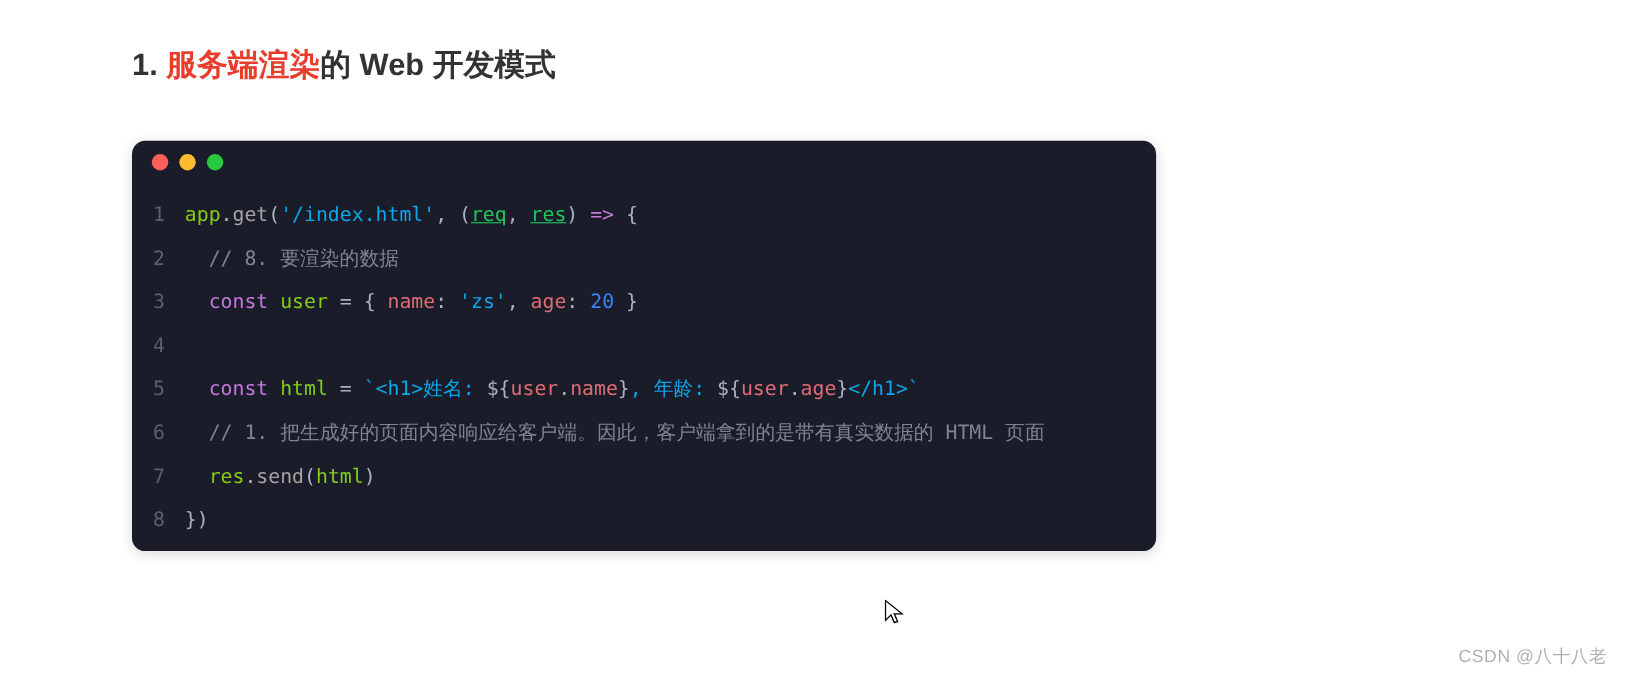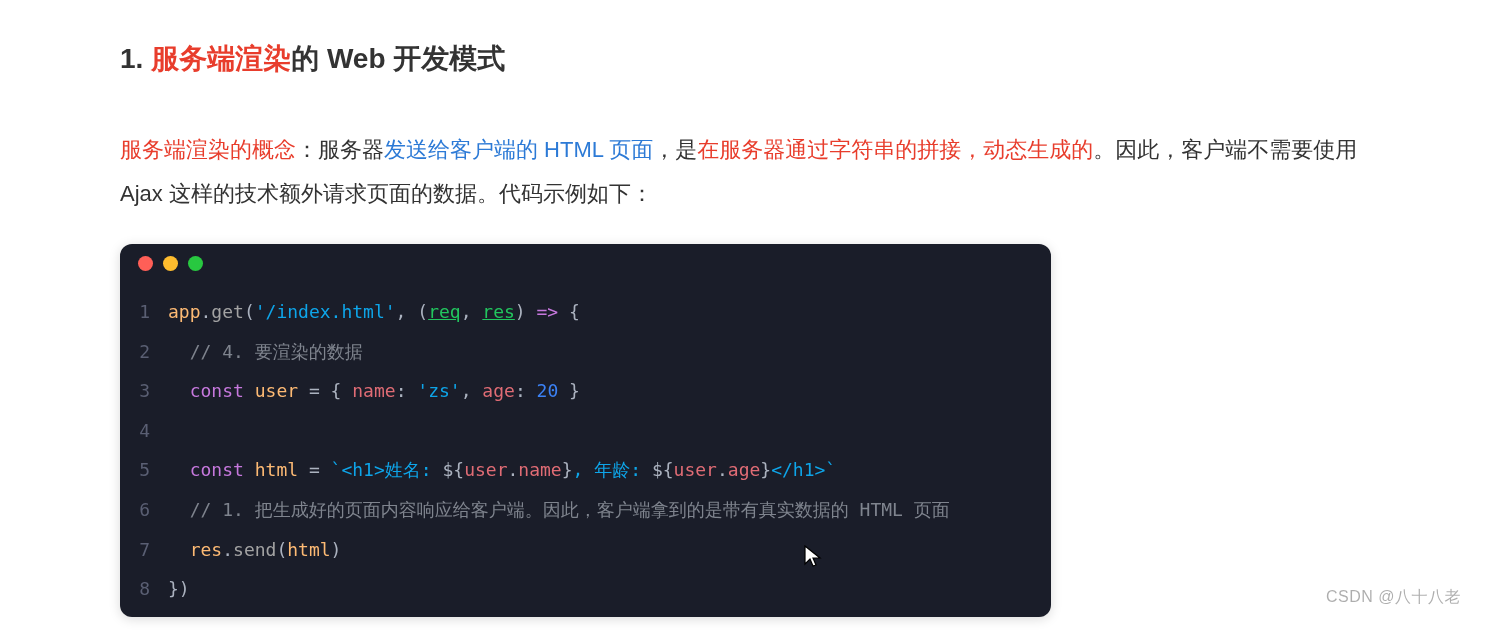--- a/index.html
+++ b/index.html
@@ -60,21 +60,21 @@
     .line { display: flex; }
     .lineno {
       width: 48px;
       text-align: right;
       color: #5a5f73;
       padding-right: 18px;
       flex: 0 0 auto;
       user-select: none;
     }
     .code { white-space: pre; color: #d4d4d4; }
-    .t-ident   { color: #fdba74; }
+    .t-ident   { color: #84cc16; }
     .t-punct   { color: #abb2bf; }
     .t-method  { color: #a3a3a3; }
     .t-string  { color: #0ea5e9; }
     .t-param   { color: #22c55e; text-decoration: underline; }
     .t-keyword { color: #c678dd; }
     .t-prop    { color: #e06c75; }
     .t-number  { color: #3b82f6; }
     .t-comment { color: #7f848e; }
     .t-interp  { color: #e06c75; }
     .t-interp-brace { color: #abb2bf; }
@@ -95,38 +95,35 @@
   </style>
 </head>
 <body>
 
 <div class="container">
 
   <h2 class="heading">
     <span>1. </span><span class="red">服务端渲染</span><span>的 Web 开发模式</span>
   </h2>
 
-  <p class="paragraph">
-    <span class="red">服务端渲染的概念</span><span>：服务器</span><span class="blue">发送给客户端的 HTML 页面</span><span>，是</span><span class="red">在服务器通过字符串的拼接，动态生成的</span><span>。因此，客户端不需要使用 Ajax 这样的技术额外请求页面的数据。代码示例如下：</span>
-  </p>
 
   <div class="code-window">
     <div class="titlebar">
       <span class="dot dot-r"></span>
       <span class="dot dot-y"></span>
       <span class="dot dot-g"></span>
     </div>
     <div class="code-body" id="code-body">
         <div class="line">
           <span class="lineno">1</span>
           <span class="code"><span class="t-ident">app</span><span class="t-punct">.</span><span class="t-method">get</span><span class="t-punct">(</span><span class="t-string">'/index.html'</span><span class="t-punct">, (</span><span class="t-param">req</span><span class="t-punct">, </span><span class="t-param">res</span><span class="t-punct">) </span><span class="t-keyword">=&gt;</span><span class="t-punct"> {</span></span>
         </div>
         <div class="line">
           <span class="lineno">2</span>
-          <span class="code"><span>  </span><span class="t-comment">// 4. 要渲染的数据</span></span>
+          <span class="code"><span>  </span><span class="t-comment">// 8. 要渲染的数据</span></span>
         </div>
         <div class="line">
           <span class="lineno">3</span>
           <span class="code"><span>  </span><span class="t-keyword">const</span><span class="t-punct"> </span><span class="t-ident">user</span><span class="t-punct"> = { </span><span class="t-prop">name</span><span class="t-punct">: </span><span class="t-string">'zs'</span><span class="t-punct">, </span><span class="t-prop">age</span><span class="t-punct">: </span><span class="t-number">20</span><span class="t-punct"> }</span></span>
         </div>
         <div class="line">
           <span class="lineno">4</span>
           <span class="code"><span>  </span></span>
         </div>
         <div class="line">

